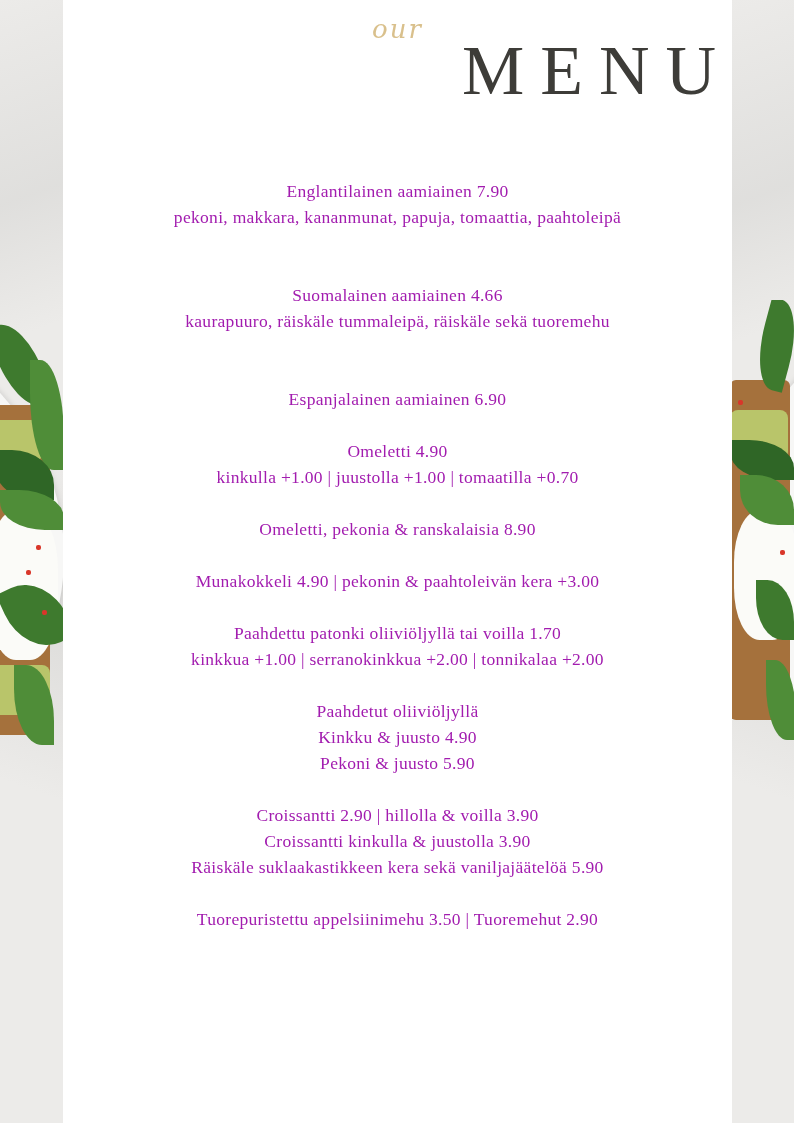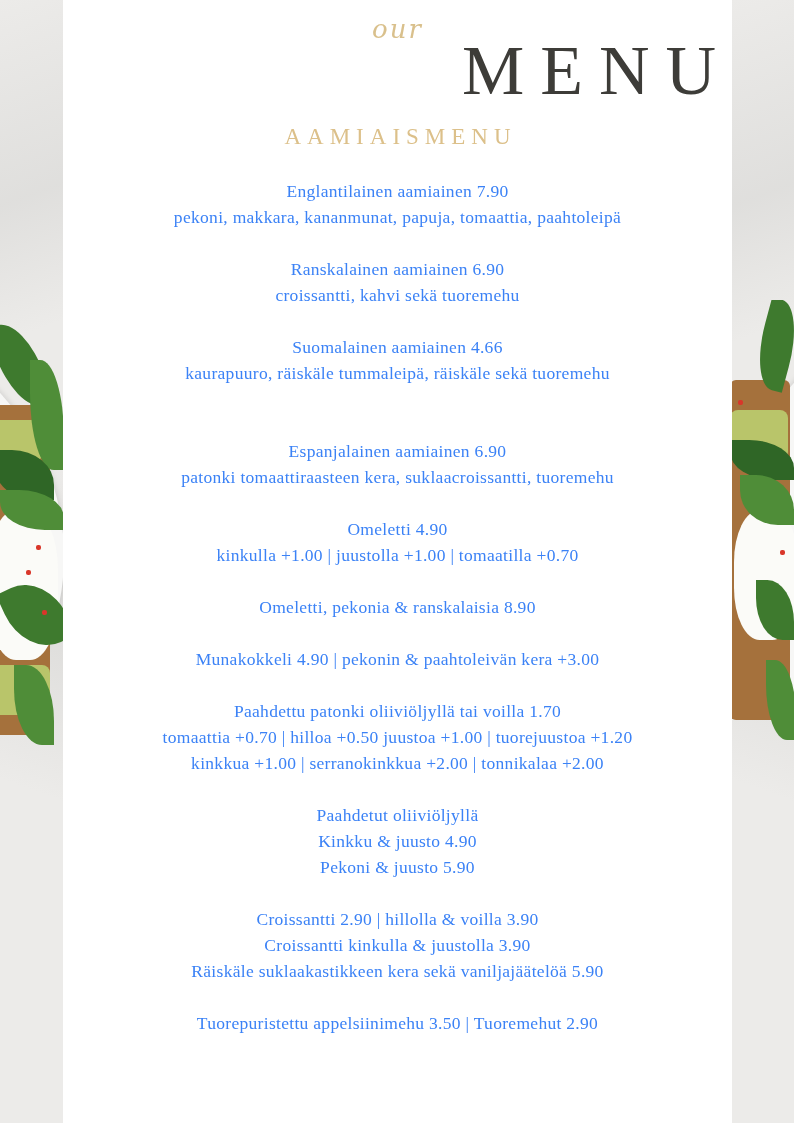--- a/index.html
+++ b/index.html
@@ -46,21 +46,21 @@
     font-family: "Liberation Serif", serif; font-size: 70px; line-height: 70px;
     letter-spacing: 16px; color: #3d3c38; padding-left: 16px; text-align: right;
   }
   .subtitle {
     position: absolute; left: 0; right: 0; top: 124px;
     font-family: "Liberation Serif", serif; font-size: 23px; letter-spacing: 6px;
     color: #dcc08a; padding-left: 6px;
   }
   .items { position: absolute; left: 0; right: 0; top: 178px; }
   .line {
-    font-size: 17.5px; line-height: 26px; color: #3b82f6; letter-spacing: 0.3px;
+    font-size: 17.5px; line-height: 26px; color: #a21caf; letter-spacing: 0.3px;
     white-space: nowrap;
   }
   .gap { height: 26px; }
 </style>
 </head>
 <body>
 
 <div class="marble left">
   <div class="plate" style="left:0;top:320px;height:475px;">
     <div class="dish" style="left:-416px;top:-4px;"></div>
@@ -92,60 +92,53 @@
     <div class="leaf" style="left:26px;top:280px;width:38px;height:60px;"></div>
     <div class="leaf l2" style="left:36px;top:360px;width:30px;height:80px;"></div>
     <div class="chili" style="left:8px;top:100px;"></div>
     <div class="chili" style="left:50px;top:250px;"></div>
   </div>
 </div>
 
 <div class="page">
   <div class="our">our</div>
   <div class="menu-title">MENU</div>
-  <div class="subtitle">AAMIAISMENU</div>
 
   <div class="items">
     <div>
       <div class="line">Englantilainen aamiainen 7.90</div>
       <div class="line">pekoni, makkara, kananmunat, papuja, tomaattia, paahtoleipä</div>
     </div>
     <div class="gap"></div>
-    <div>
-      <div class="line">Ranskalainen aamiainen 6.90</div>
-      <div class="line">croissantti, kahvi sekä tuoremehu</div>
-    </div>
     <div class="gap"></div>
     <div>
       <div class="line">Suomalainen aamiainen 4.66</div>
       <div class="line">kaurapuuro, räiskäle tummaleipä, räiskäle sekä tuoremehu</div>
     </div>
     <div class="gap"></div>
     <div class="gap"></div>
     <div>
       <div class="line">Espanjalainen aamiainen 6.90</div>
-      <div class="line">patonki tomaattiraasteen kera, suklaacroissantti, tuoremehu</div>
     </div>
     <div class="gap"></div>
     <div>
       <div class="line">Omeletti 4.90</div>
       <div class="line">kinkulla +1.00 | juustolla +1.00 | tomaatilla +0.70</div>
     </div>
     <div class="gap"></div>
     <div>
       <div class="line">Omeletti, pekonia &amp; ranskalaisia 8.90</div>
     </div>
     <div class="gap"></div>
     <div>
       <div class="line">Munakokkeli 4.90 | pekonin &amp; paahtoleivän kera +3.00</div>
     </div>
     <div class="gap"></div>
     <div>
       <div class="line">Paahdettu patonki oliiviöljyllä tai voilla 1.70</div>
-      <div class="line">tomaattia +0.70 | hilloa +0.50 juustoa +1.00 | tuorejuustoa +1.20</div>
       <div class="line">kinkkua +1.00 | serranokinkkua +2.00 | tonnikalaa +2.00</div>
     </div>
     <div class="gap"></div>
     <div>
       <div class="line">Paahdetut oliiviöljyllä</div>
       <div class="line">Kinkku &amp; juusto 4.90</div>
       <div class="line">Pekoni &amp; juusto 5.90</div>
     </div>
     <div class="gap"></div>
     <div>

